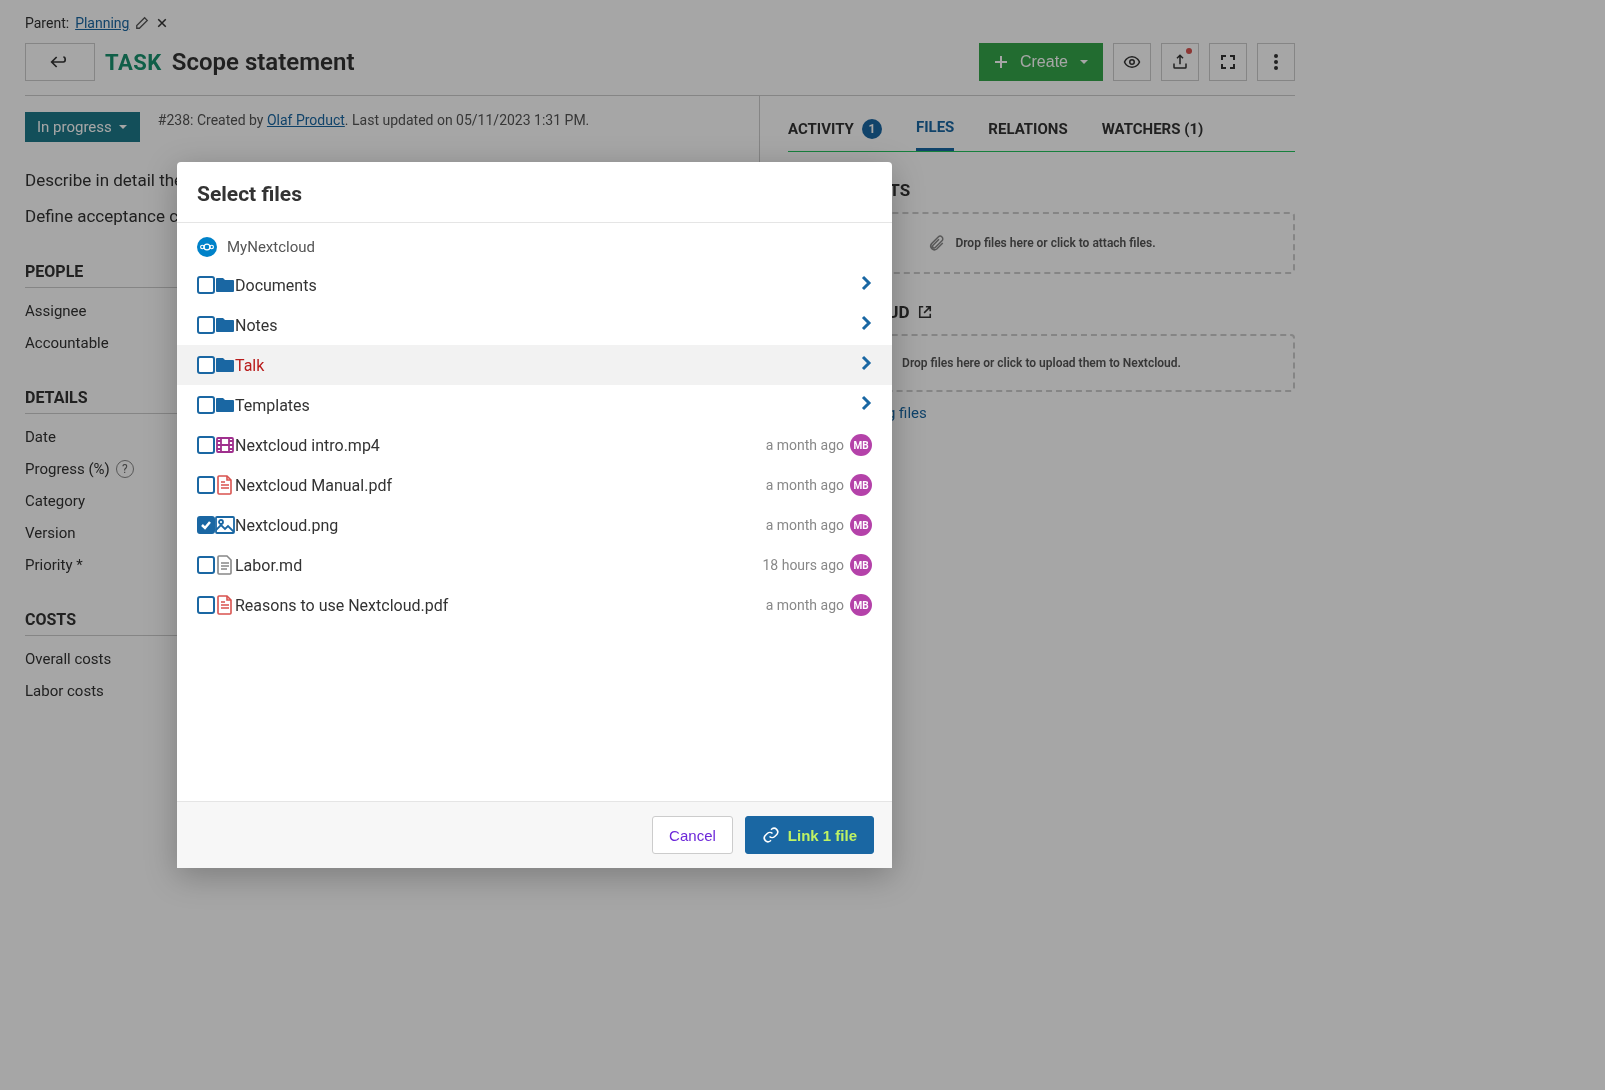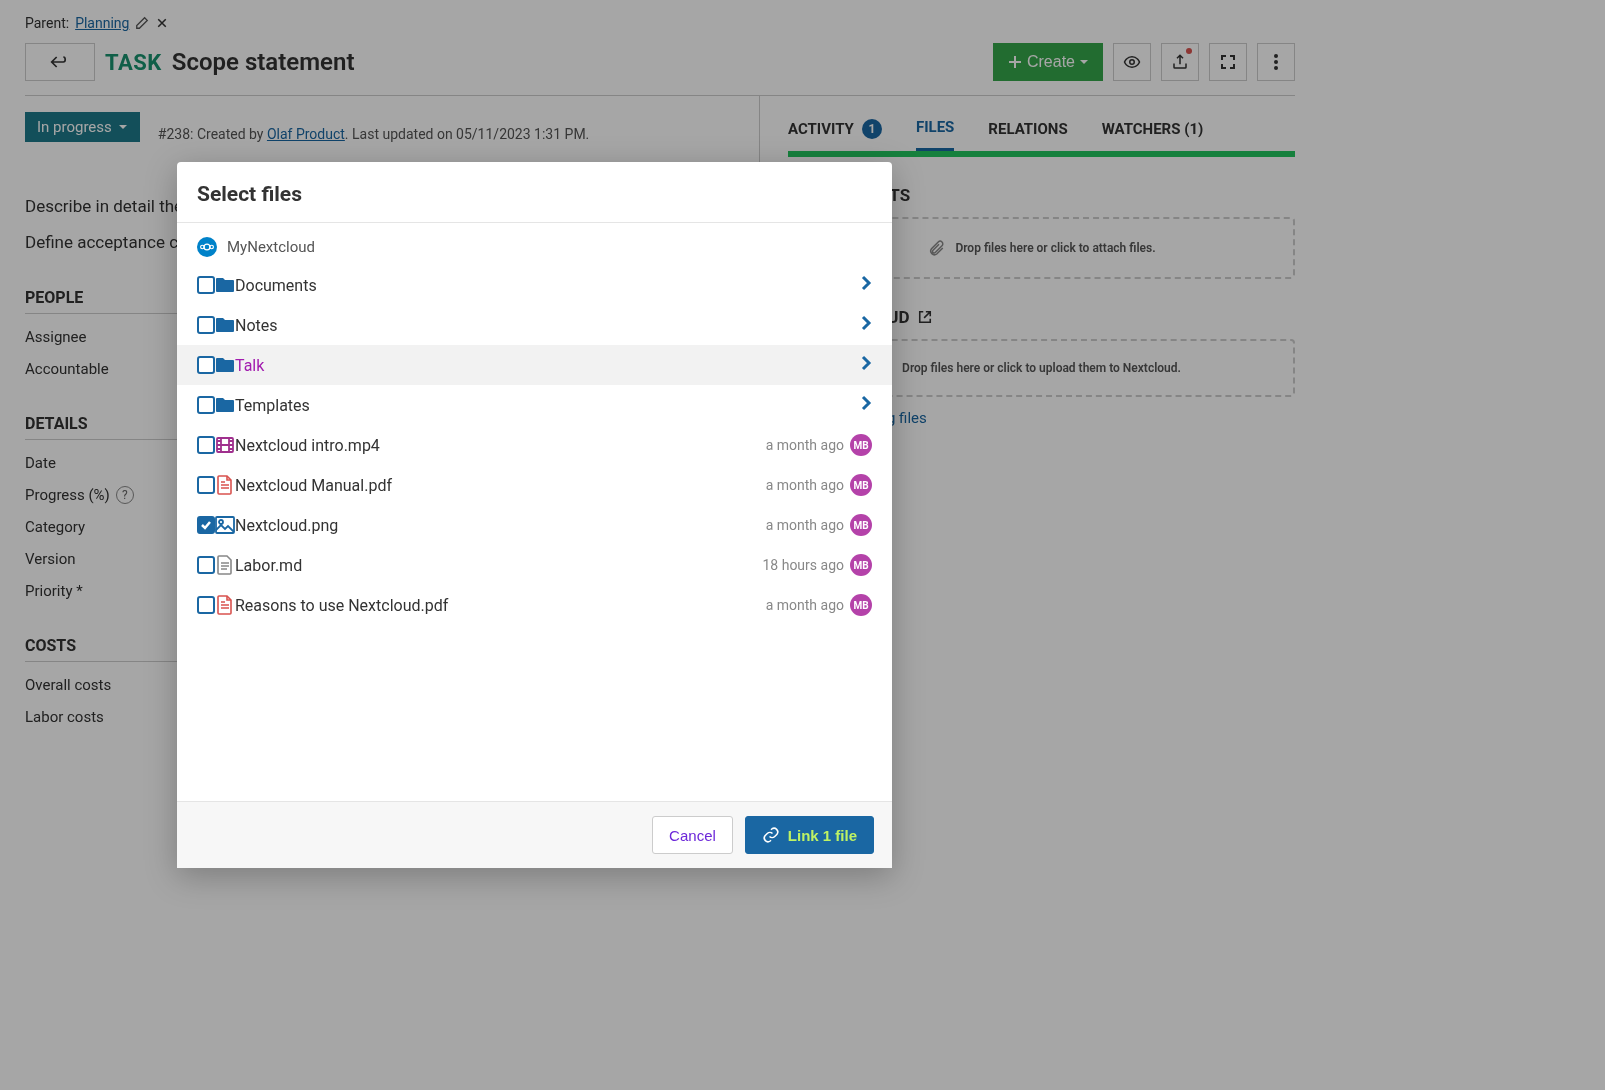--- a/index.html
+++ b/index.html
@@ -66,21 +66,21 @@
       display: flex;
       gap: 10px;
       align-items: center;
     }
     .create-btn {
       background: #35a74a;
       color: #fff;
       border: none;
       height: 38px;
       padding: 16px 14px;
-      display: flex; align-items: center; gap: 4px;
+      display: flex; align-items: center; gap: 11px;
       font-size: 16px;
     }
     .icon-btn {
       border: 1px solid #ccc;
       width: 38px; height: 38px;
       display: flex; align-items: center; justify-content: center;
       background: #fff;
       position: relative;
     }
     .dot-badge {
@@ -95,42 +95,42 @@
       width: 735px;
       border-right: 1px solid #ccc;
       padding-top: 16px;
     }
     .right-pane {
       flex: 1;
       padding-left: 28px;
       padding-top: 10px;
     }
     .status-row {
-      display: flex; align-items: flex-end; gap: 18px;
-      margin-bottom: 54px;
+      display: flex; align-items: flex-start; gap: 18px;
+      margin-bottom: 28px;
     }
     .status-chip {
       background: #1e7a8a;
       color: #fff;
       padding: 6px 12px;
       font-size: 15px;
       display: flex; align-items: center; gap: 6px;
     }
     .meta-text { color: #555; }
     .meta-text a { color: #1a67a3; }
     .desc-line { font-size: 17px; color: #333; margin-bottom: 16px; }
     .section-h { font-weight: 700; font-size: 16px; color: #333; margin: 36px 0 10px; border-bottom: 1px solid #ccc; padding-bottom: 6px; }
     .field-row { font-size: 15px; color: #333; margin: 14px 0; display: flex; align-items: center; gap: 6px; }
     .help-circle {
       width: 18px; height: 18px; border: 1.5px solid #888; border-radius: 50%;
       display: inline-flex; align-items: center; justify-content: center;
       font-size: 12px; color: #666;
     }
     
-    .tabs { display: flex; gap: 34px; border-bottom: 6px solid #22c55e; font-size: 15px; font-weight: 700; color: #333; }
+    .tabs { display: flex; gap: 34px; border-bottom: 1px solid #22c55e; font-size: 15px; font-weight: 700; color: #333; }
     .tab { padding: 12px 0; display: flex; align-items: center; gap: 8px; }
     .tab.active { color: #1a67a3; border-bottom: 3px solid #1a67a3; }
     .count-pill {
       background: #1a67a3; color: #fff; border-radius: 10px;
       min-width: 20px; height: 20px; display: inline-flex; align-items: center; justify-content: center;
       font-size: 12px; font-weight: 700;
     }
     .right-section-h { font-weight: 700; font-size: 17px; color: #333; margin: 28px 0 12px; display: flex; align-items: center; gap: 8px; }
     .external-icon { width: 14px; height: 14px; }
     .dropzone {
@@ -179,21 +179,21 @@
     }
     .nc-badge svg { width: 14px; height: 10px; fill: #fff; }
     .file-list { flex: 1; overflow: auto; }
     .file-row {
       display: flex; align-items: center;
       padding: 9px 20px;
       font-size: 16px;
       color: #333;
     }
     .file-row.hover { background: #f2f2f2; }
-    .file-row.hover .file-name { color: #a21caf; }
+    .file-row.hover .file-name { color: #b91c1c; }
     .chk {
       width: 18px; height: 18px; border: 2px solid #1a67a3; border-radius: 3px; flex-shrink: 0;
       display: inline-flex; align-items: center; justify-content: center;
       background: #fff;
     }
     .chk.checked { background: #1a67a3; }
     .chk.checked svg { stroke: #fff; }
     .ftype-icon { width: 20px; height: 20px; flex-shrink: 0; display: flex; align-items: center; justify-content: center; }
     .file-name { flex: 1; }
     .file-meta { color: #888; font-size: 14px; margin-right: 6px; }

